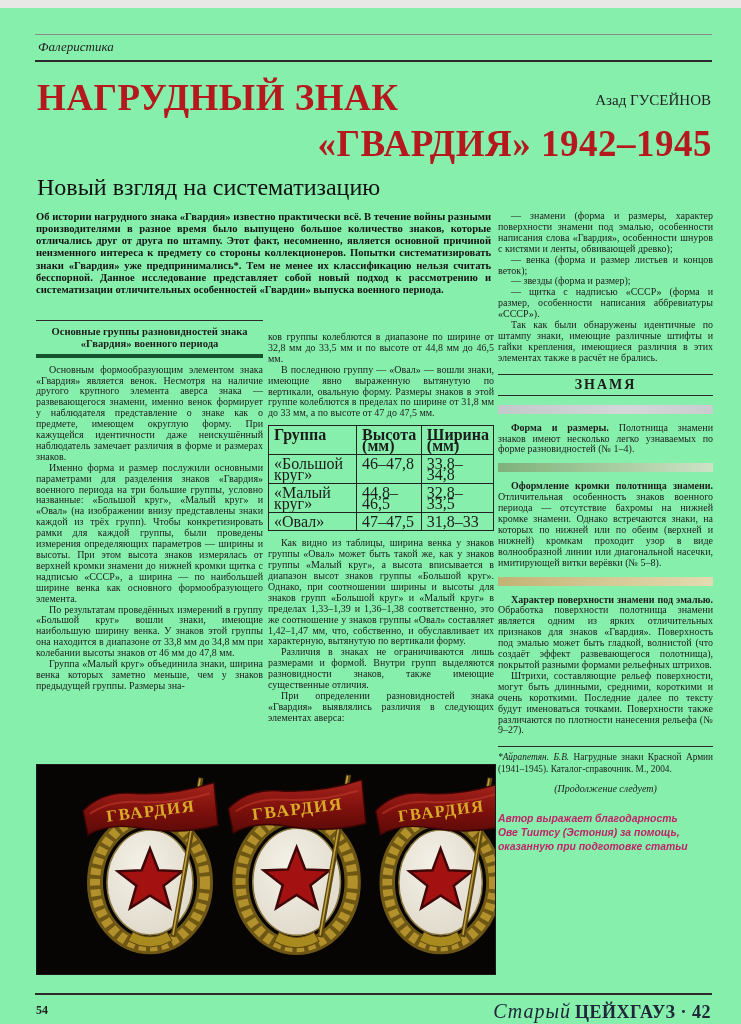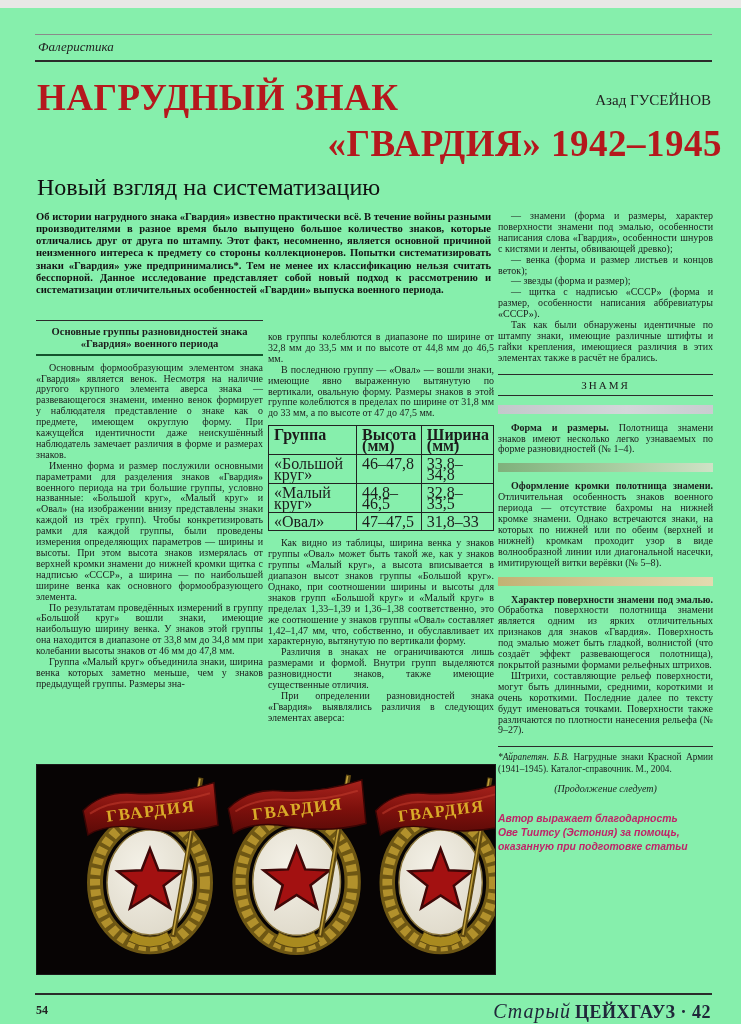--- a/index.html
+++ b/index.html
@@ -18,35 +18,35 @@
   .subtitle{font-size:24px; color:#111; white-space:nowrap;}
   .lead-par{
     font-weight:bold; font-size:10.6px; line-height:12.15px;
     text-align:justify; color:#121212;
   }
   .col{font-size:10px; line-height:10.9px; text-align:justify;}
   .par{margin:0; text-indent:13px;}
   .par.noindent{text-indent:0;}
   .col-heading{
     font-weight:bold; font-size:10.6px; line-height:11.8px; text-align:center; text-indent:0;
-    border-top:1px solid #2b2b2b; border-bottom:2px solid #14532d;
+    border-top:1px solid #2b2b2b; border-bottom:4px solid #14532d;
     padding:5px 0 4px 0; margin:0 0 7px 0;
   }
   table.dim{
     border-collapse:collapse; width:100%; margin:6px 0 7px 0;
     font-size:16px; line-height:11px;
   }
   table.dim th, table.dim td{
     border:1px solid #222; padding:3px 4px 3px 5px; text-align:left; vertical-align:top;
     font-weight:normal;
   }
   table.dim th{font-weight:bold;}
   .znamya{
     border-top:1.5px solid #2b2b2b; border-bottom:1.5px solid #2b2b2b;
-    text-align:center; font-weight:normal; font-size:11px; letter-spacing:2px;
+    text-align:center; font-weight:bold; font-size:14px; letter-spacing:2px;
     padding:5px 0 4px 0; margin:10px 0 9px 0; text-indent:0;
   }
   .band{height:9px; margin:8px 0 9px 0;}
   .band.gray {background:linear-gradient(90deg,#c3c8cb,#d3d7d9 60%,#c9cdd0);}
   .band.green{background:linear-gradient(90deg,#7fb17b,#a9cda1 55%,#cfe2c6);}
   .band.olive{background:linear-gradient(90deg,#c2b274,#d6cb97 55%,#e3dbb0);}
   .footnote{
     margin-top:10px; padding-top:4px; border-top:1px solid #2b2b2b;
     font-size:9.3px; line-height:12px; text-align:justify; text-indent:0;
   }
@@ -69,21 +69,21 @@
 <body>
 
 <div class="page">
 
   <div class="rule thin abs" style="left:35px; top:26px; width:677px;"></div>
   <div class="section-label abs" style="left:38px; top:31px;">Фалеристика</div>
   <div class="rule thick abs" style="left:35px; top:52px; width:677px;"></div>
 
   <div class="title abs" style="left:37px; top:71px;">НАГРУДНЫЙ ЗНАК</div>
   <div class="author abs" style="right:30px; top:84px;">Азад ГУСЕЙНОВ</div>
-  <div class="title abs" style="right:19px; top:117px;">«ГВАРДИЯ» 1942–1945</div>
+  <div class="title abs" style="right:29px; top:117px;">«ГВАРДИЯ» 1942–1945</div>
   <div class="subtitle abs" style="left:37px; top:166px;">Новый взгляд на систематизацию</div>
 
   <div class="lead-par abs" style="left:36px; top:203px; width:455px;">Об истории нагрудного знака «Гвардия» известно практически всё. В течение войны разными производителями в разное время было выпущено большое количество знаков, которые отличались друг от друга по штампу. Этот факт, несомненно, является основной причиной неизменного интереса к предмету со стороны коллекционеров. Попытки систематизировать знаки «Гвардия» уже предпринимались*. Тем не менее их классификацию нельзя считать бесспорной. Данное исследование представляет собой новый подход к рассмотрению и систематизации отличительных особенностей «Гвардии» выпуска военного периода.</div>
 
   <div class="col abs" style="left:36px; top:312px; width:227px;">
     <p class="par col-heading">Основные группы разновидностей знака «Гвардия» военного периода</p>
     <p class="par">Основным формообразующим элементом знака «Гвардия» является венок. Несмотря на наличие другого крупного элемента аверса знака — развевающегося знамени, именно венок формирует у наблюдателя представление о знаке как о предмете, имеющем округлую форму. При кажущейся идентичности даже неискушённый наблюдатель замечает различия в форме и размерах знаков.</p>
     <p class="par">Именно форма и размер послужили основными параметрами для разделения знаков «Гвардия» военного периода на три большие группы, условно названные: «Большой круг», «Малый круг» и «Овал» (на изображении внизу представлены знаки каждой из трёх групп). Чтобы конкретизировать рамки для каждой группы, были проведены измерения определяющих параметров — ширины и высоты. При этом высота знаков измерялась от верхней кромки знамени до нижней кромки щитка с надписью «СССР», а ширина — по наибольшей ширине венка как основного формообразующего элемента.</p>
     <p class="par">По результатам проведённых измерений в группу «Большой круг» вошли знаки, имеющие наибольшую ширину венка. У знаков этой группы она находится в диапазоне от 33,8 мм до 34,8 мм при колебании высоты знаков от 46 мм до 47,8 мм.</p>
     <p class="par">Группа «Малый круг» объединила знаки, ширина венка которых заметно меньше, чем у знаков предыдущей группы. Размеры зна-</p>

